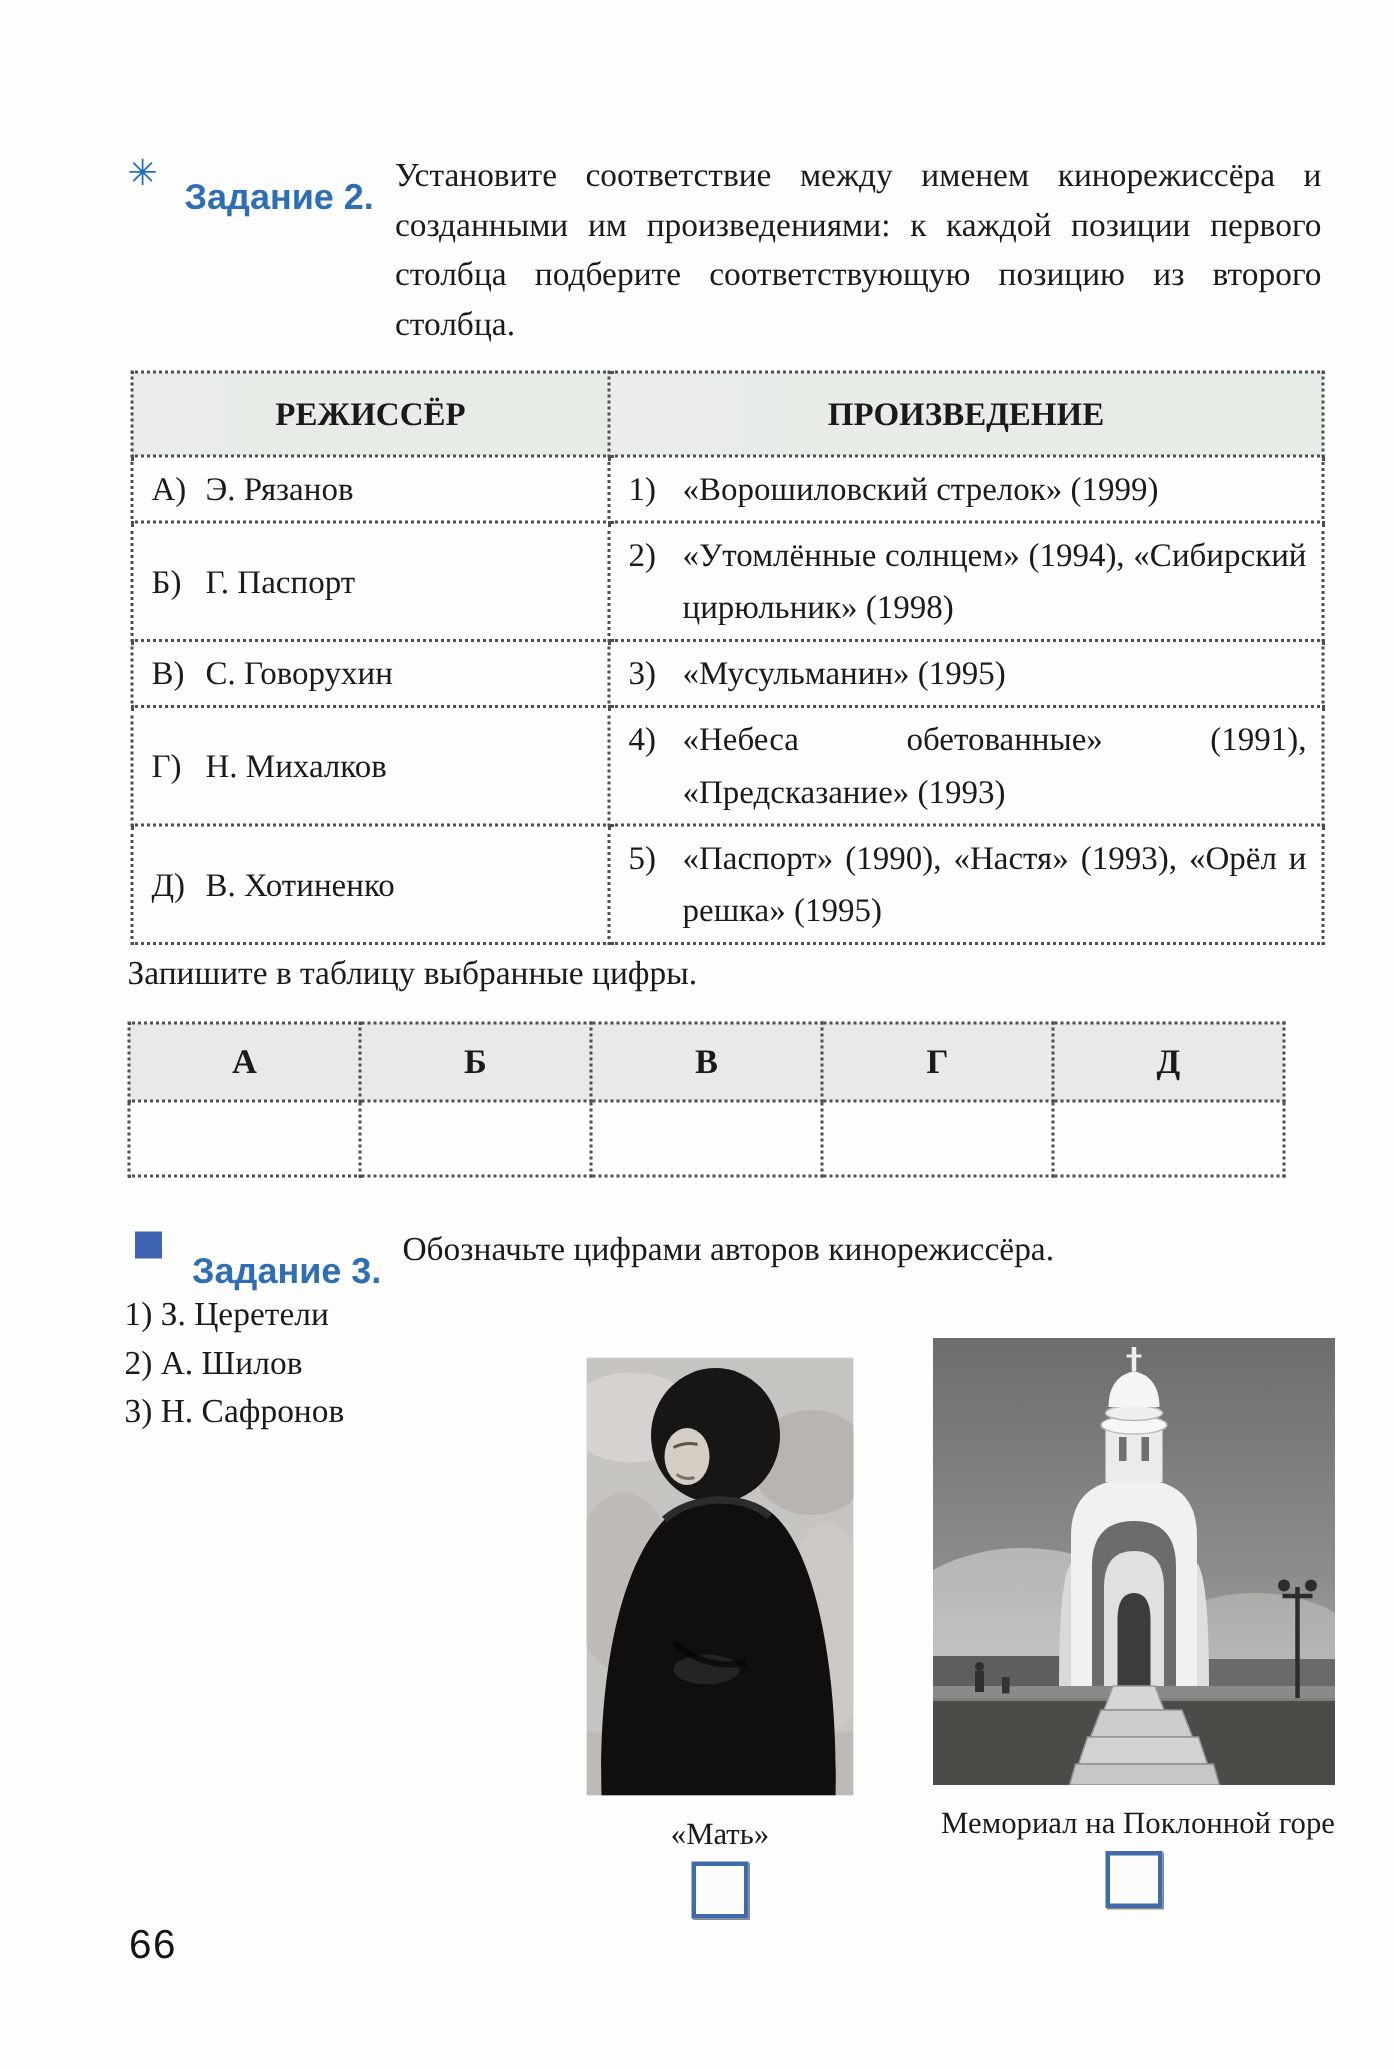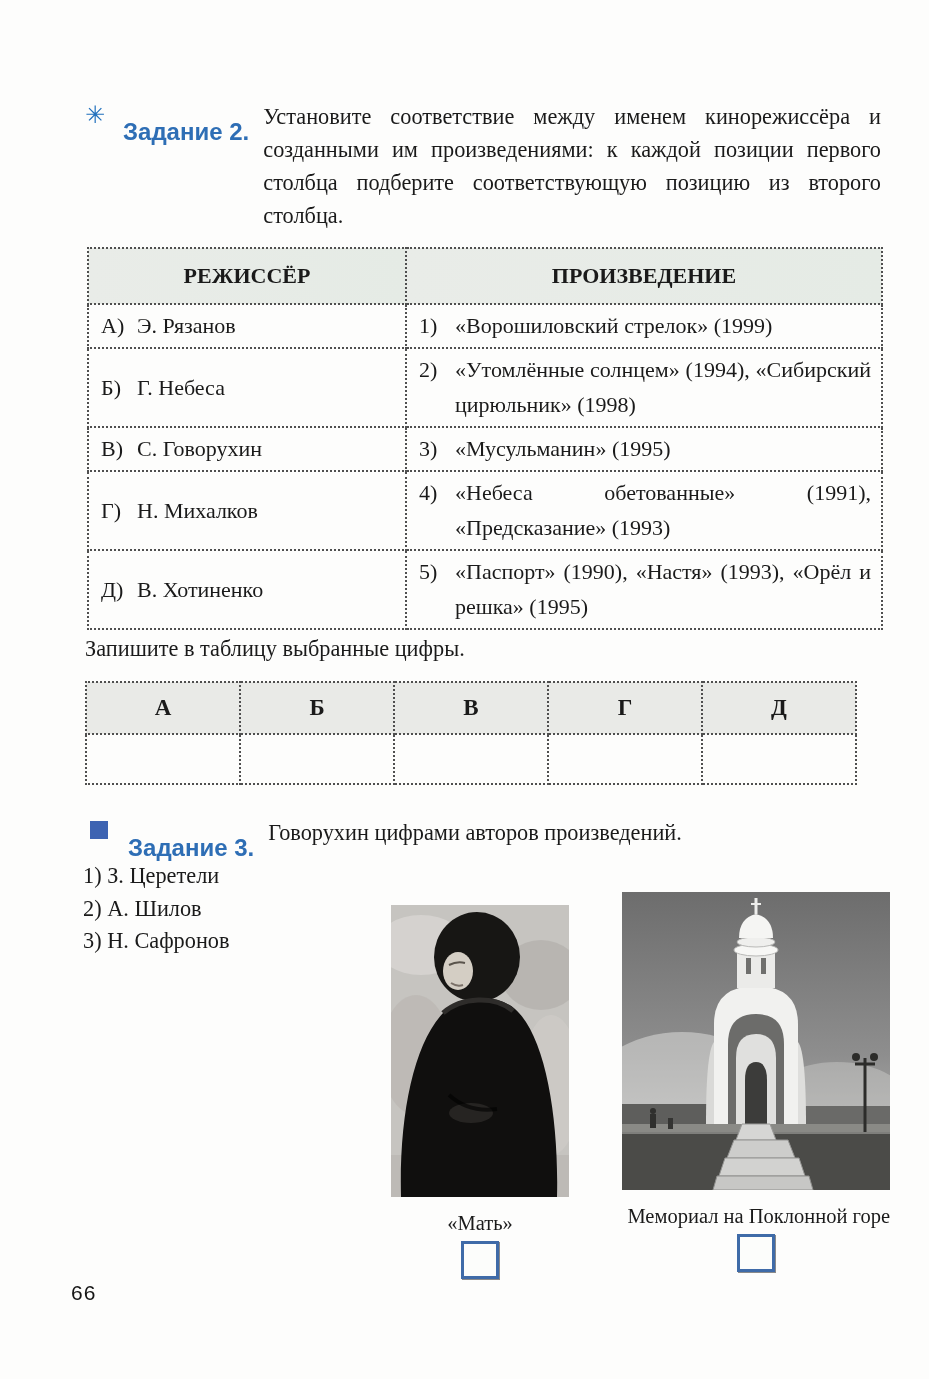--- a/index.html
+++ b/index.html
@@ -76,23 +76,23 @@
   .figure svg{display:block;}
   .fig-caption{font-size:20.5px;margin-top:15px;}
   .answer-box{
     width:32px;height:32px;
     border:3px solid #3f6ba8;
     margin:6px auto 0 auto;
     background:#fcfdfb;
     box-shadow:1px 1px 0 #8a8a8a;
   }
   .page-num{
-    position:absolute;left:71px;top:1281px;
+    position:absolute;left:86px;top:1281px;
     font-family:"Liberation Sans", sans-serif;
-    font-size:21px;color:#151515;letter-spacing:1px;
+    font-size:27px;color:#151515;letter-spacing:1px;
   }
 </style>
 </head>
 <body>
 
 <div class="page">
 
   <div class="task-head" style="left:85px;top:100px;width:796px;">
     <span class="bullet-ast">✳</span>
     <span class="task-label">Задание 2.</span>
@@ -120,21 +120,21 @@
             <div class="cellflex">
               <span class="k">1)</span>
               <span class="v just">«Ворошиловский стрелок» (1999)</span>
             </div>
           </td>
     </tr>
     <tr>
       <td>
             <div class="cellflex">
               <span class="k">Б)</span>
-              <span class="v">Г. Небеса</span>
+              <span class="v">Г. Паспорт</span>
             </div>
           </td>
       <td>
             <div class="cellflex">
               <span class="k">2)</span>
               <span class="v just">«Утомлённые солнцем» (1994), «Сибирский цирюльник» (1998)</span>
             </div>
           </td>
     </tr>
     <tr>
@@ -199,21 +199,21 @@
       <td></td>
       <td></td>
       <td></td>
     </tr>
   </tbody>
     </table>
 
   <div class="task-head" style="left:90px;top:816px;width:800px;">
     <span class="bullet-sq"></span>
     <span class="task-label">Задание 3.</span>
-    <p class="task-text single">Говорухин цифрами авторов произведений.</p>
+    <p class="task-text single">Обозначьте цифрами авторов кинорежиссёра.</p>
   </div>
 
   <div class="authors">
     <div>1) З. Церетели</div>
     <div>2) А. Шилов</div>
     <div>3) Н. Сафронов</div>
   </div>
 
   <div class="figure" style="left:363px;top:905px;width:178px;padding-left:28px;">
     <svg width="178" height="292" viewBox="0 0 178 292">

